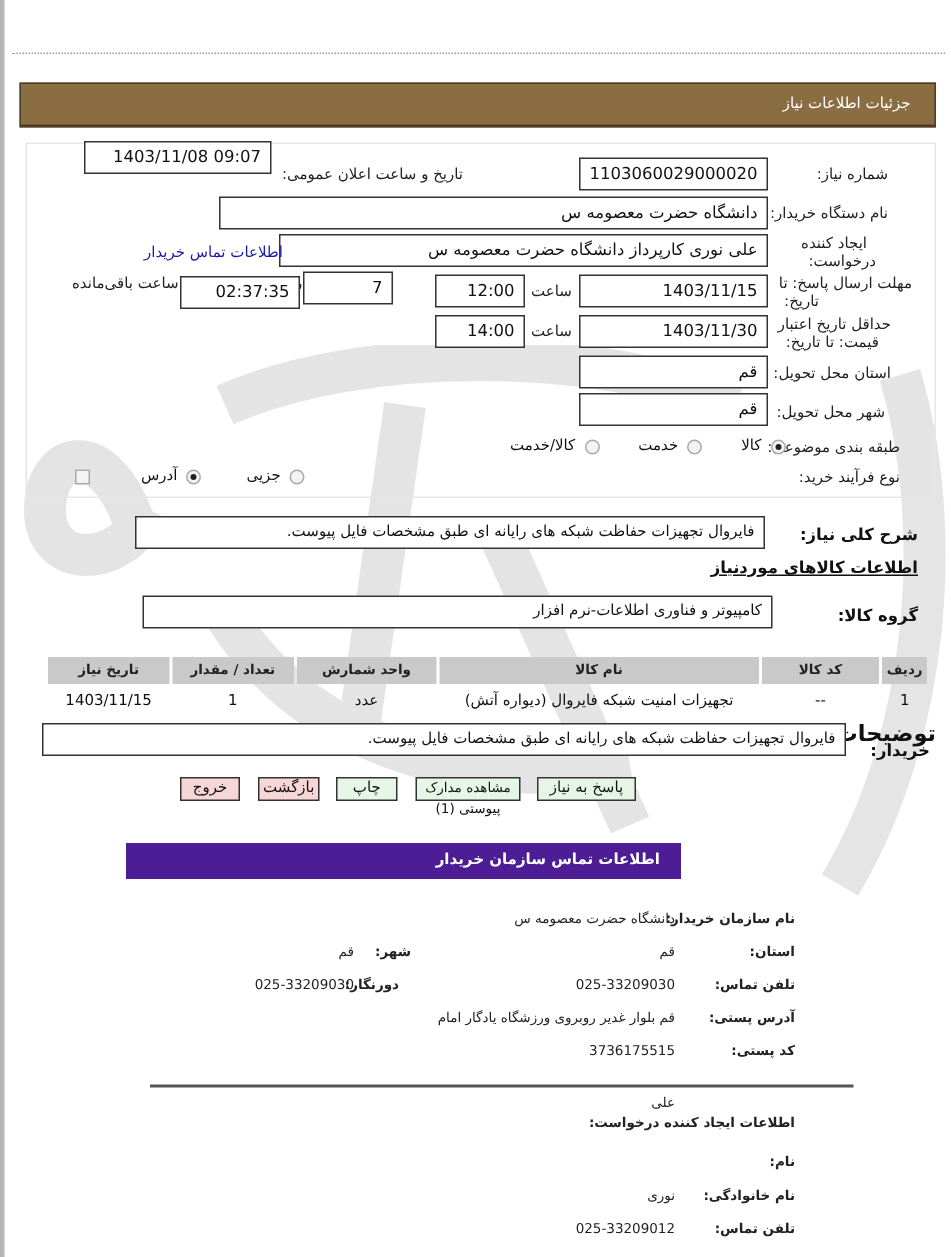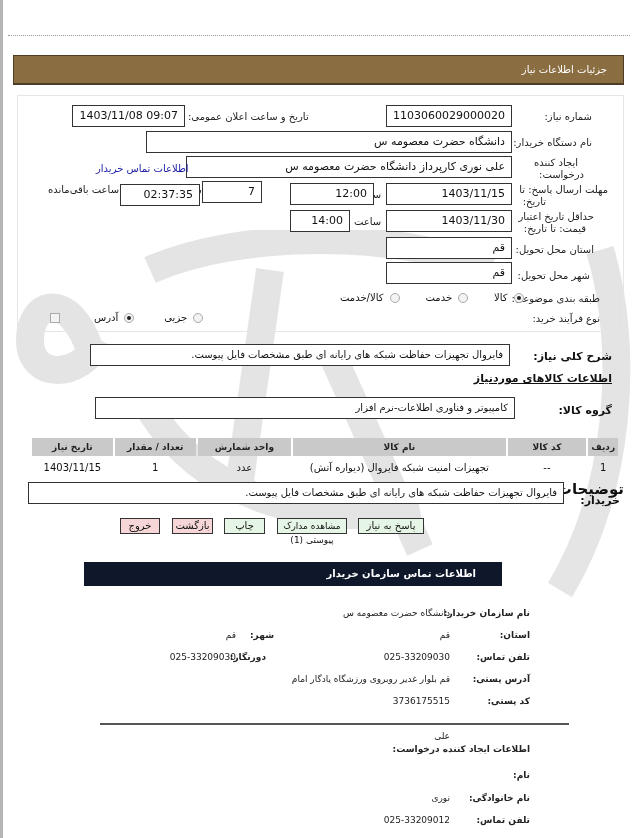--- a/index.html
+++ b/index.html
@@ -18,21 +18,21 @@
   .radio { display: inline-block; width: 10px; height: 10px; border: 1px solid #aaa; border-radius: 50%; background: #f3f3f3; vertical-align: middle; position: relative; }
   .radio.on::after { content: ""; position: absolute; left: 2px; top: 2px; width: 4px; height: 4px; border-radius: 50%; background: #222; }
   .checkbox { display: inline-block; width: 10px; height: 10px; border: 1px solid #aaa; background: #f3f3f3; vertical-align: middle; }
   .bold { font-weight: bold; }
   table.items { position: absolute; left: 30px; right: 14px; top: 436px; border-collapse: separate; border-spacing: 2px; font-size: 10px; z-index: 2; width: 590px; }
   table.items th { background: #c9c9c9; font-weight: bold; height: 18px; color: #222; font-size: 9px; }
   table.items td { text-align: center; height: 18px; }
   .btn { position: absolute; height: 16px; border: 1px solid #333; font-size: 10px; text-align: center; line-height: 13px; z-index: 2; }
   .btn.green { background: #e6f6e6; }
   .btn.pink { background: #f6d6d6; }
-  .sub-header { position: absolute; left: 84px; width: 418px; top: 562px; height: 24px; background: #0f172a; color: #fff; font-weight: bold; font-size: 10px; line-height: 24px; padding-right: 26px; z-index: 2; }
+  .sub-header { position: absolute; left: 84px; width: 370px; top: 562px; height: 24px; background: #4c1d95; color: #fff; font-weight: bold; font-size: 10px; line-height: 24px; padding-right: 14px; z-index: 2; }
   .info-label { position: absolute; font-size: 9px; font-weight: bold; color: #222; z-index: 2; white-space: nowrap; }
   .info-val { position: absolute; font-size: 9px; color: #222; z-index: 2; white-space: nowrap; }
   .hr-dark { position: absolute; left: 100px; right: 65px; top: 723px; border-top: 2px solid #555; z-index: 2; }
 </style>
 </head>
 <body>
 
 <div class="left-rule"></div>
 <div class="dotted-rule"></div>
 
@@ -49,35 +49,35 @@
 
 <div class="header-bar">
   <span>جزئیات اطلاعات نیاز</span>
 </div>
 
 <div class="panel"></div>
 
 <span class="abs lbl" style="right:42px; top:111px;">شماره نیاز:</span>
 <div class="box ltr" style="left:386px; width:126px; top:105px;">1103060029000020</div>
 <span class="abs lbl" style="left:188px; top:111px;">تاریخ و ساعت اعلان عمومی:</span>
-<div class="box ltr" style="left:56px; width:113px; top:105px;margin-left:16px;">1403/11/08 09:07</div>
+<div class="box ltr" style="left:56px; width:125px; top:94px;">1403/11/08 09:07</div>
 
 <span class="abs lbl" style="right:42px; top:137px;">نام دستگاه خریدار:</span>
 <div class="box" style="left:146px; width:366px; top:131px;">دانشگاه حضرت معصومه س</div>
 
 <span class="abs lbl" style="right:56px; top:157px;">ایجاد کننده</span>
 <span class="abs lbl" style="right:50px; top:169px;">درخواست:</span>
 <div class="box" style="left:186px; width:326px; top:156px;">علی نوری کارپرداز دانشگاه حضرت معصومه س</div>
 <span class="abs link" style="left:96px; top:163px;">اطلاعات تماس خریدار</span>
 
 <span class="abs lbl" style="right:26px; top:184px;">مهلت ارسال پاسخ: تا</span>
 <span class="abs lbl" style="right:88px; top:196px;">تاریخ:</span>
 <div class="box ltr" style="left:386px; width:126px; top:183px;">1403/11/15</div>
 <span class="abs lbl" style="left:354px; top:189px;">ساعت</span>
-<div class="box ltr" style="left:290px; width:84px; top:183px;">12:00</div>
+<div class="box ltr" style="left:290px; width:60px; top:183px;">12:00</div>
 <div class="box ltr" style="left:202px; width:60px; top:181px;">7</div>
 <span class="abs lbl" style="left:187px; top:184px;">روز</span>
 <div class="box ltr" style="left:120px; width:80px; top:184px;">02:37:35</div>
 <span class="abs lbl" style="left:48px; top:184px;">ساعت باقی‌مانده</span>
 
 <span class="abs lbl" style="right:40px; top:211px;">حداقل تاریخ اعتبار</span>
 <span class="abs lbl" style="right:48px; top:223px;">قیمت: تا تاریخ:</span>
 <div class="box ltr" style="left:386px; width:126px; top:210px;">1403/11/30</div>
 <span class="abs lbl" style="left:354px; top:216px;">ساعت</span>
 <div class="box ltr" style="left:290px; width:60px; top:210px;">14:00</div>

